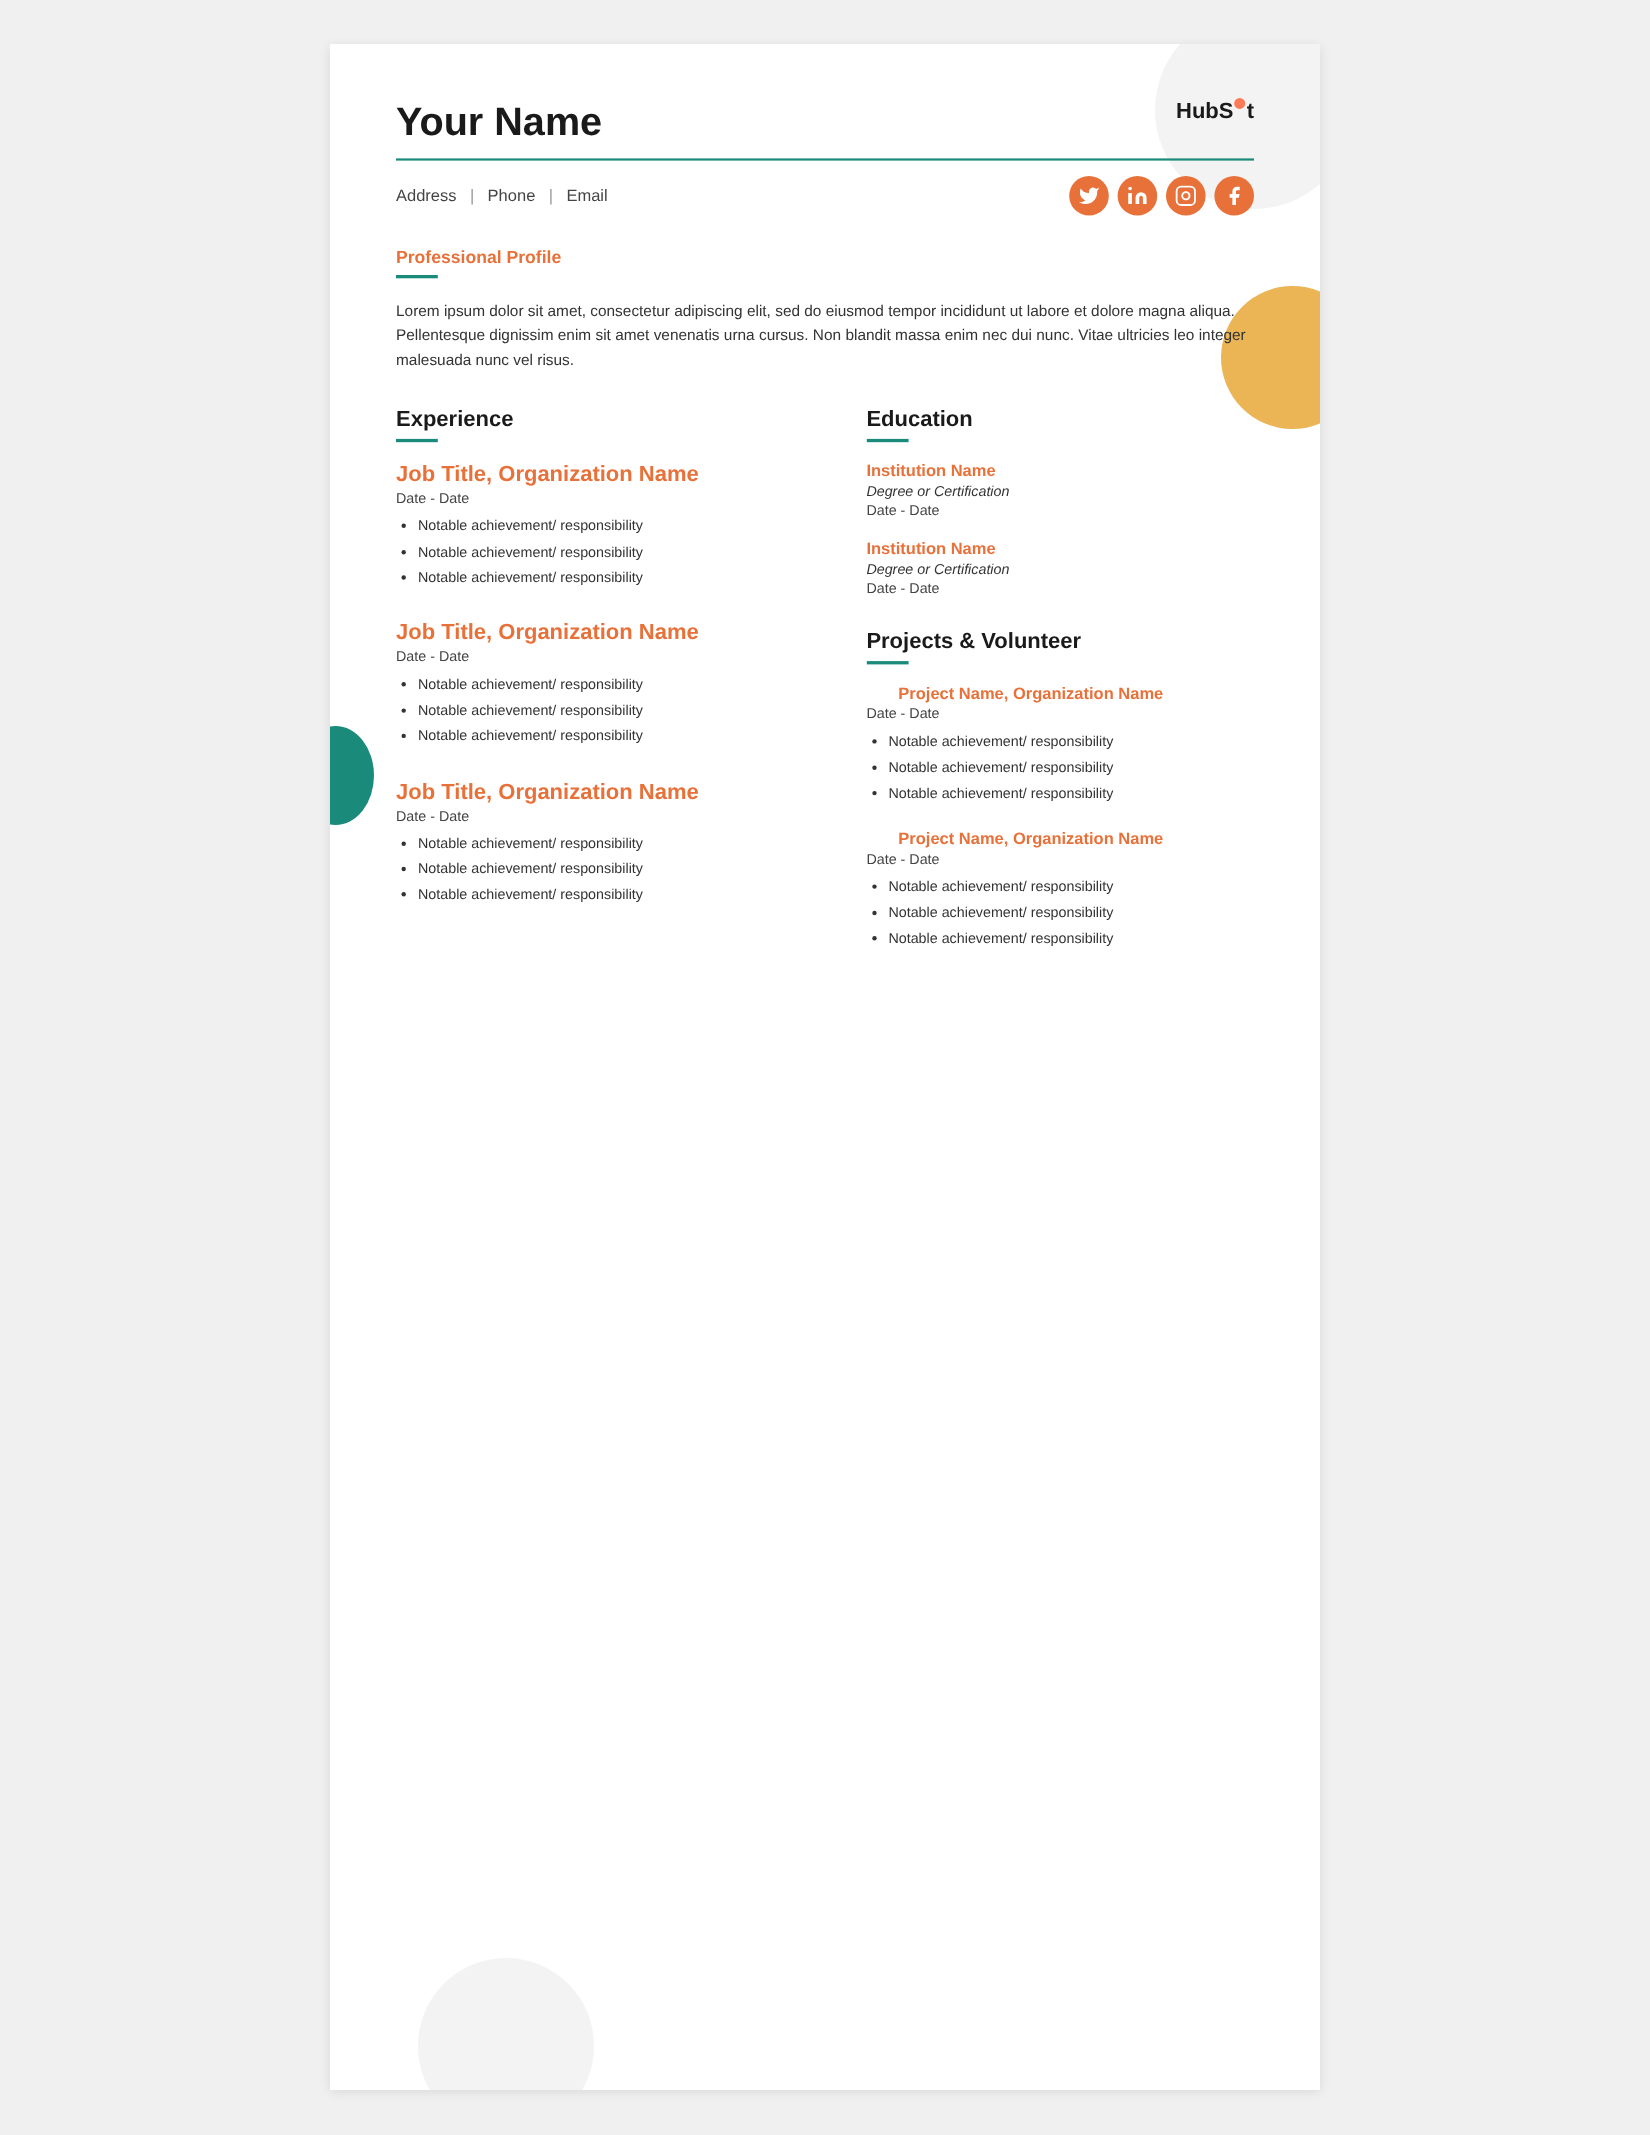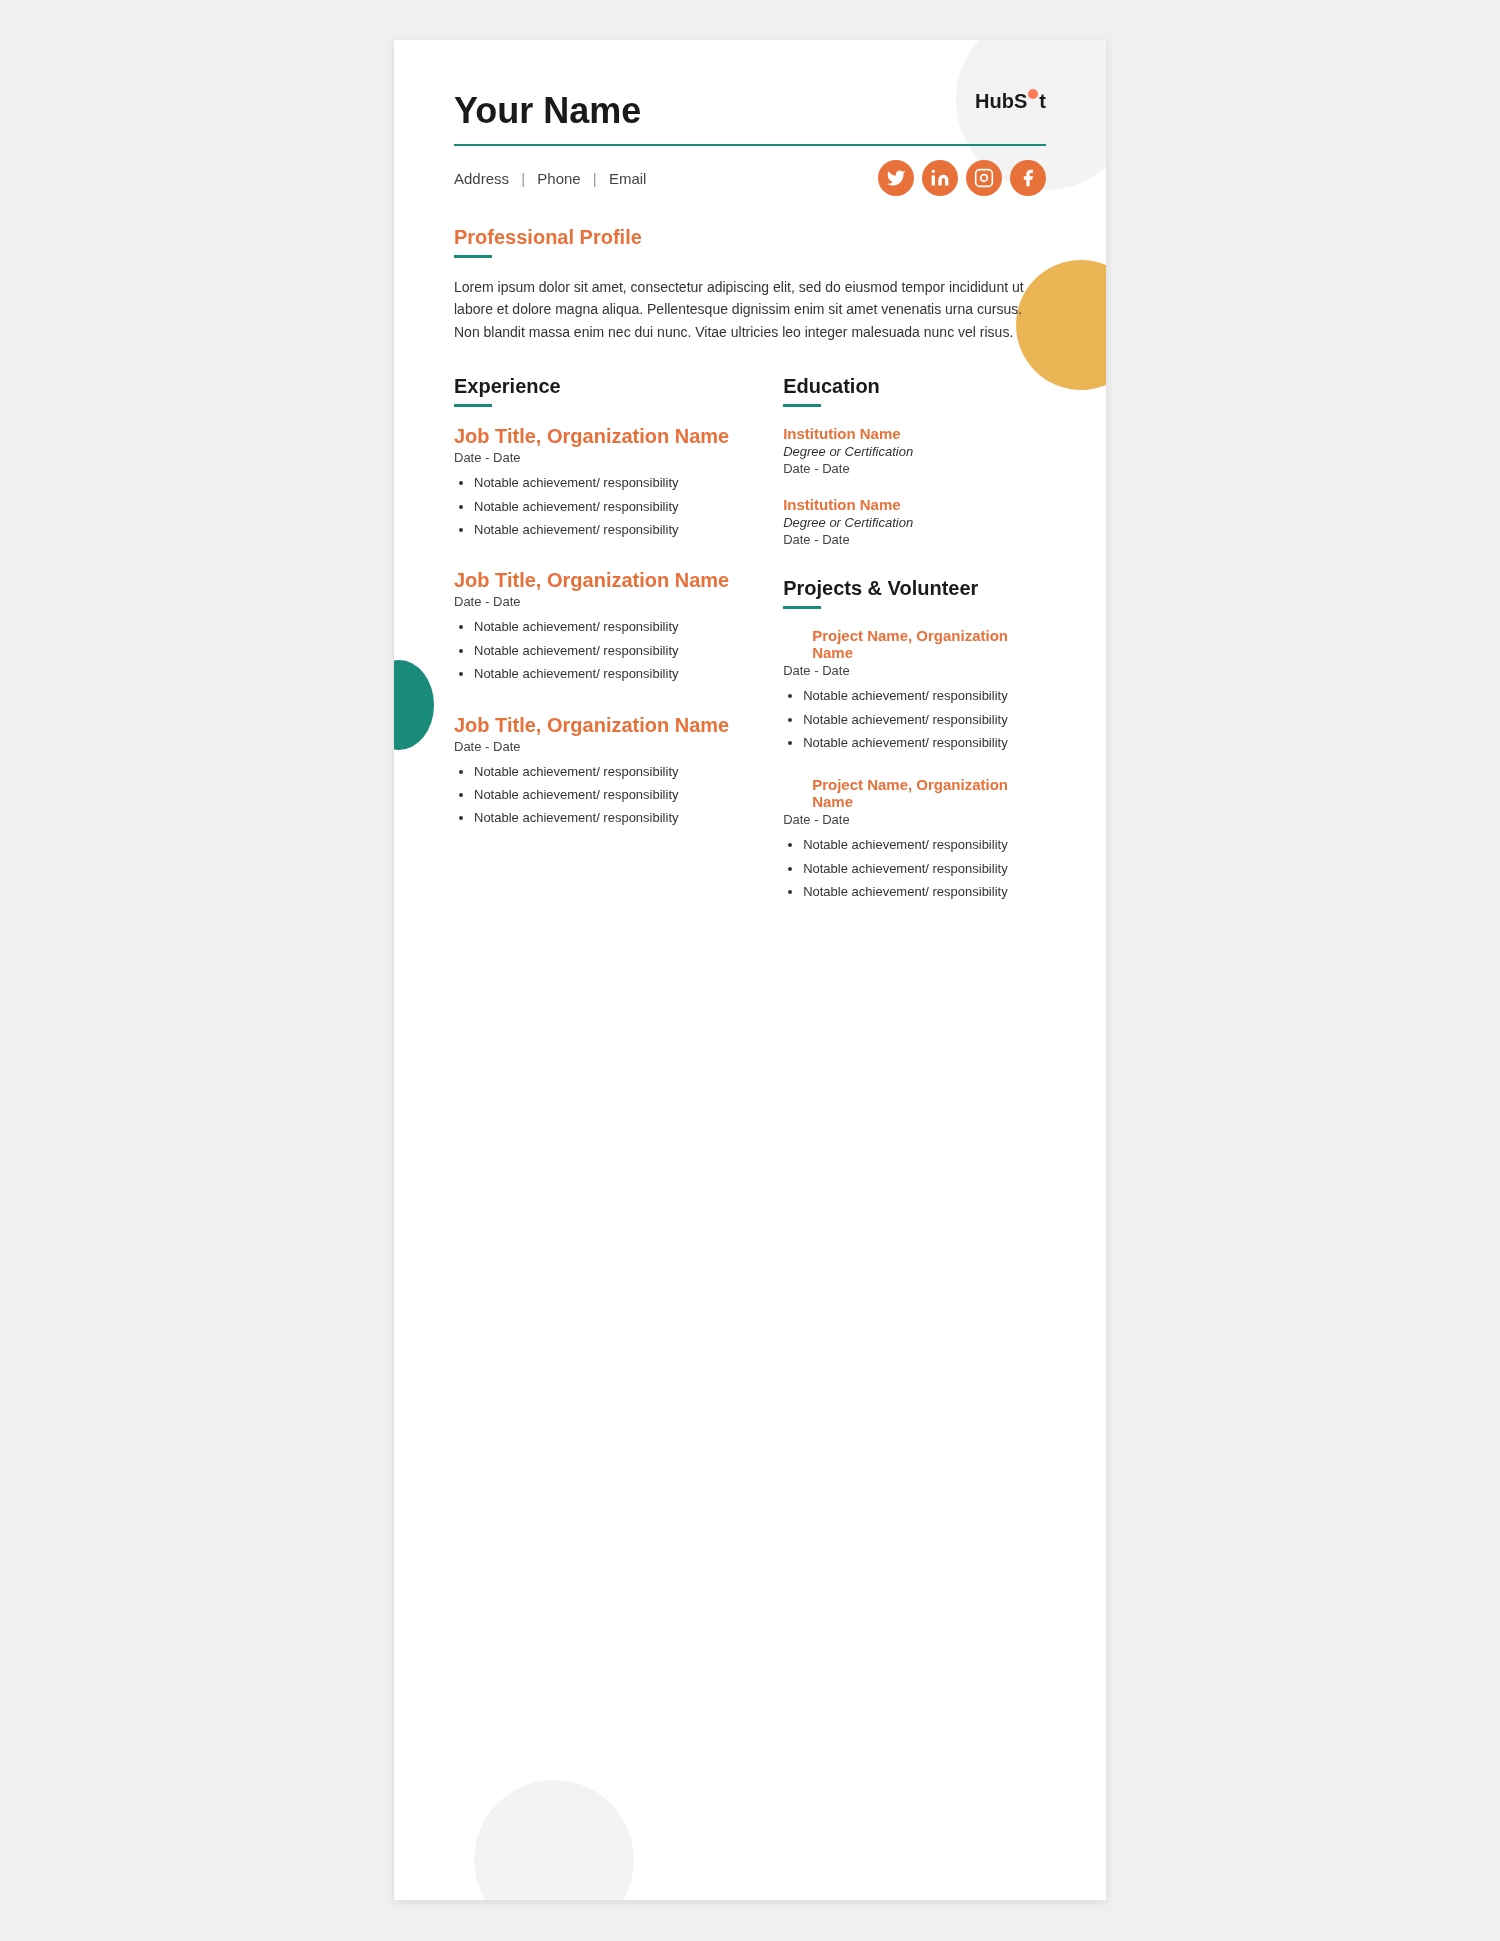--- a/index.html
+++ b/index.html
@@ -7,21 +7,21 @@
       font-family: Arial, sans-serif;
       background: #f0f0f0;
       display: flex;
       justify-content: center;
       align-items: flex-start;
       min-height: 1941px;
       padding: 40px 20px;
     }
     .page {
       background: #fff;
-      width: 712px;
+      width: 900px;
       min-height: 1860px;
       padding: 50px 60px 60px 60px;
       position: relative;
       overflow: hidden;
       box-shadow: 0 2px 10px rgba(0,0,0,0.1);
     }
 
     
     .deco-circle-top-right {
       position: absolute;
@@ -134,21 +134,21 @@
       display: flex;
       align-items: center;
       justify-content: center;
       color: #fff;
       font-size: 16px;
       font-weight: 700;
     }
 
     
     .section-title {
-      font-size: 20px;
+      font-size: 16px;
       font-weight: 700;
       color: #E8713A;
       margin-bottom: 6px;
     }
     .section-underline {
       width: 38px;
       height: 3px;
       background: #1a8a7a;
       margin-bottom: 18px;
     }

